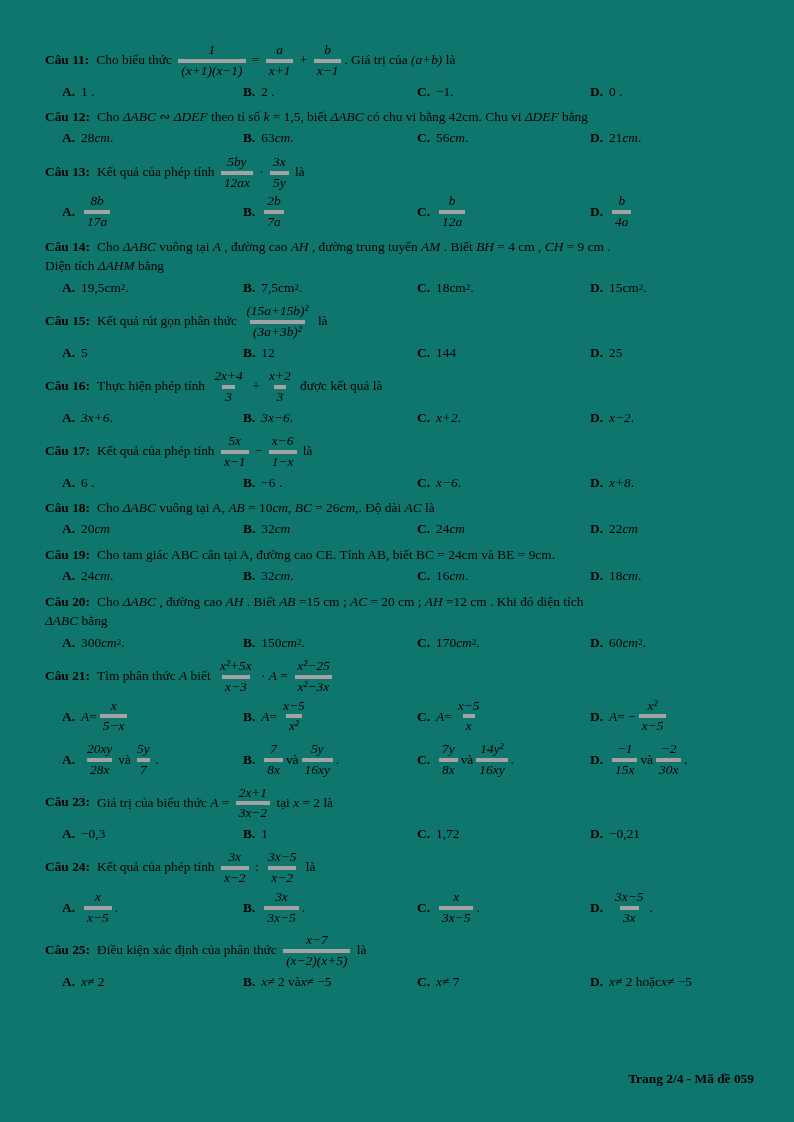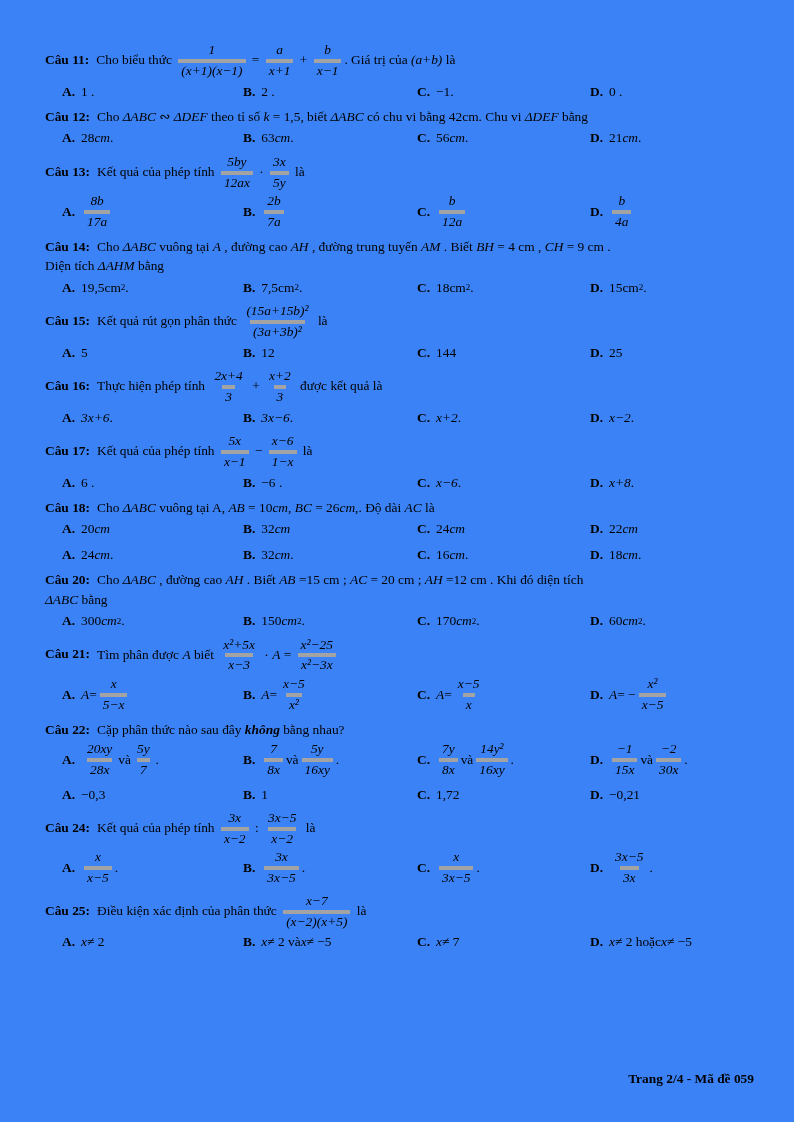--- a/index.html
+++ b/index.html
@@ -1,18 +1,18 @@
 <!DOCTYPE html>
 <html><head>
 <meta charset="utf-8">
 <style>
   html,body { margin:0; padding:0; background:#e8e8e8; }
   .page {
     width:794px; height:1122px; position:relative; overflow:hidden;
-    background:#3b82f6; color:#000000; margin:0 auto;
+    background:#0f766e; color:#000000; margin:0 auto;
     font-family:"Liberation Serif","DejaVu Serif",serif;
     font-size:13.4px;
     padding:42px 56px 0 45px; box-sizing:border-box;
   }
   .stem { line-height:1.45; margin-bottom:2px; white-space:nowrap; }
   .qlabel { font-weight:bold; margin-right:7px; }
   .opts {
     display:grid; grid-template-columns:181px 174px 173px auto;
     padding-left:17px; margin:2px 0 6px; align-items:center; line-height:1.45;
   }
@@ -330,20 +330,21 @@
           <span class="opt">
             <span class="okey">D.</span>
             <span class="oval">
               <span class="tx">22</span>
               <span class="mi">cm</span>
             </span>
           </span>
         </div>
       </div>
       <div class="q-block">
+        <div class="stem"><span class="qlabel">Câu 19:</span><span class="tx">Cho tam giác ABC cân tại A, đường cao CE. Tính AB, biết BC = 24cm và BE = 9cm.</span></div>
         <div class="opts">
           <span class="opt">
             <span class="okey">A.</span>
             <span class="oval">
               <span class="tx">24</span>
               <span class="mi">cm</span>
               <span class="tx"> .</span>
             </span>
           </span>
           <span class="opt">
@@ -407,21 +408,21 @@
             <span class="oval">
               <span class="tx">60</span>
               <span class="mi">cm</span>
               <span class="sup">2</span>
               <span class="tx"> .</span>
             </span>
           </span>
         </div>
       </div>
       <div class="q-block">
-        <div class="stem"><span class="qlabel">Câu 21:</span><span class="tx">Tìm phân được </span><span class="mi">A</span><span class="tx"> biết </span><span class="frac">
+        <div class="stem"><span class="qlabel">Câu 21:</span><span class="tx">Tìm phân thức </span><span class="mi">A</span><span class="tx"> biết </span><span class="frac">
             <span class="num">x²+5x</span>
             <span class="den">x−3</span>
           </span><span class="tx"> · </span><span class="mi">A</span><span class="tx"> = </span><span class="frac">
             <span class="num">x²−25</span>
             <span class="den">x²−3x</span>
           </span></div>
         <div class="opts">
           <span class="opt">
             <span class="okey">A.</span>
             <span class="oval">
@@ -462,21 +463,20 @@
               <span class="tx"> = −</span>
               <span class="frac">
                 <span class="num">x²</span>
                 <span class="den">x−5</span>
               </span>
             </span>
           </span>
         </div>
       </div>
       <div class="q-block">
-        <div class="stem"><span class="qlabel">Câu 22:</span><span class="tx">Cặp phân thức nào sau đây </span><span class="bi">không</span><span class="tx"> bằng nhau?</span></div>
         <div class="opts">
           <span class="opt">
             <span class="okey">A.</span>
             <span class="oval">
               <span class="frac">
                 <span class="num">20xy</span>
                 <span class="den">28x</span>
               </span>
               <span class="tx"> và </span>
               <span class="frac">
@@ -527,20 +527,24 @@
               <span class="frac">
                 <span class="num">−2</span>
                 <span class="den">30x</span>
               </span>
               <span class="tx">.</span>
             </span>
           </span>
         </div>
       </div>
       <div class="q-block">
+        <div class="stem"><span class="qlabel">Câu 23:</span><span class="tx">Giá trị của biểu thức </span><span class="mi">A</span><span class="tx"> = </span><span class="frac">
+            <span class="num">2x+1</span>
+            <span class="den">3x−2</span>
+          </span><span class="tx"> tại </span><span class="mi">x</span><span class="tx"> = 2 là</span></div>
         <div class="opts">
           <span class="opt">
             <span class="okey">A.</span>
             <span class="oval">
               <span class="tx">−0,3</span>
             </span>
           </span>
           <span class="opt">
             <span class="okey">B.</span>
             <span class="oval">

